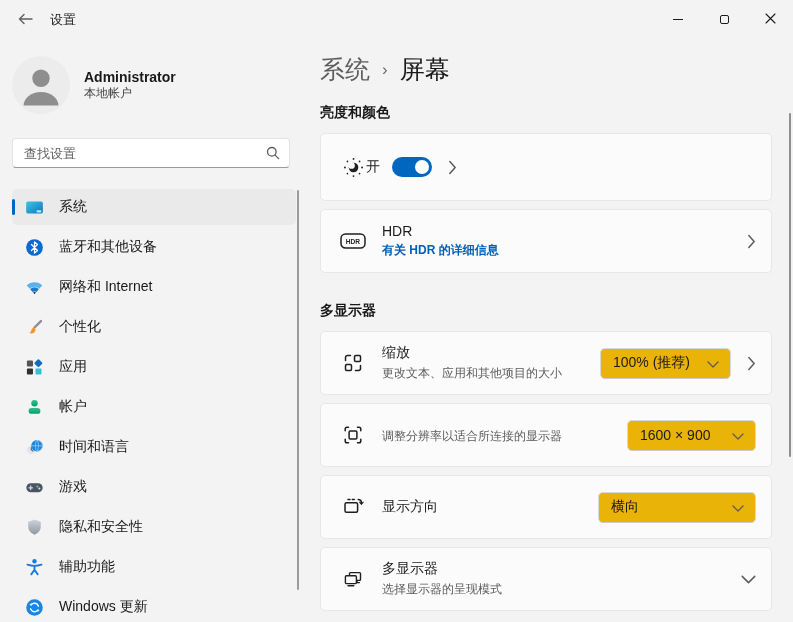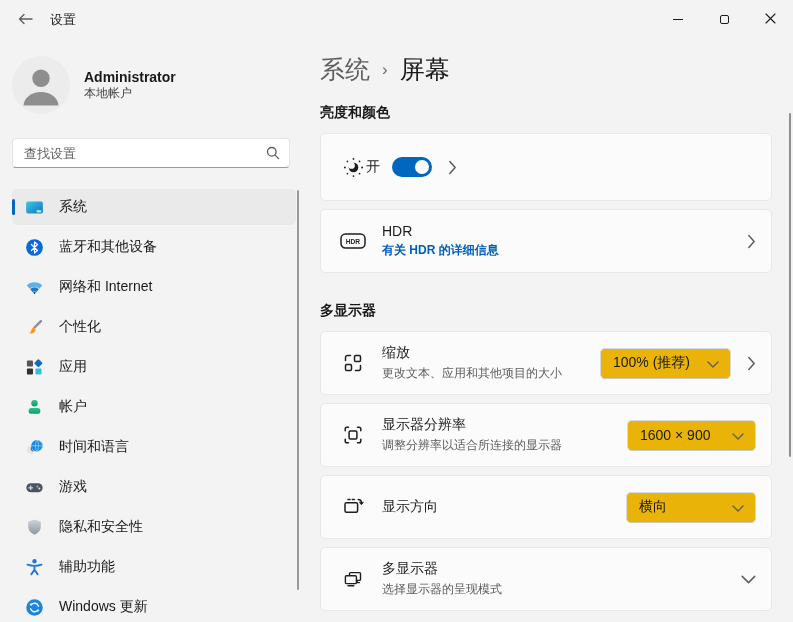--- a/index.html
+++ b/index.html
@@ -60,21 +60,21 @@
   .toggle-label{font-size:14px;margin-right:12px;}
   .toggle{position:relative;width:40px;height:20px;border-radius:10px;background:#0067c0;cursor:pointer;flex:none;}
   .toggle .knob{position:absolute;right:3px;top:3px;width:14px;height:14px;border-radius:50%;background:#fff;}
   .chev-right{margin-left:16px;display:flex;cursor:pointer;}
   .chev-down-exp{margin-left:auto;display:flex;cursor:pointer;}
   .dropdown{display:flex;align-items:center;justify-content:space-between;height:31px;
     border:1px solid #d9d9d9;border-bottom-color:#c9c9c9;background:#eab308;border-radius:5px;
     padding:0 11px 0 12px;font-size:14px;color:#1b1b1b;cursor:pointer;flex:none;}
   .dd-scale{width:131px;}
   .dd-res{width:129px;}
-  .dd-ori{width:130px;}
+  .dd-ori{width:158px;}
   .main-scroll{position:absolute;right:2px;top:113px;width:2px;height:344px;background:#909090;border-radius:1px;}
 </style>
 </head>
 <body>
 
 <div class="app">
 
   <div class="titlebar">
     <div class="back-btn">
       <span>
@@ -362,21 +362,20 @@
         <span class="ricon">
           <svg width="22" height="22" viewBox="0 0 22 22" fill="none" stroke="#1f1f1f" stroke-width="1.5" stroke-linecap="round">
               <path d="M6.5 3.2 H5 a1.8 1.8 0 0 0 -1.8 1.8 V6.8"></path>
               <path d="M3.2 15.2 v1.8 A1.8 1.8 0 0 0 5 18.8 h1.5"></path>
               <path d="M15.5 3.2 H17 a1.8 1.8 0 0 1 1.8 1.8 V6.8"></path>
               <path d="M18.8 15.2 v1.8 a1.8 1.8 0 0 1 -1.8 1.8 h-1.5"></path>
               <rect x="7.1" y="7.1" width="7.8" height="7.8" rx="1.2"></rect>
             </svg>
         </span>
         <div class="rtext">
-          <div class="rtitle">显示器分辨率</div>
           <div class="rsub">调整分辨率以适合所连接的显示器</div>
         </div>
         <div class="dropdown dd-res">
           <span>1600 × 900</span>
           <span>
             <svg width="12" height="7" viewBox="0 0 12 7" fill="none" stroke="#5c5c5c" stroke-width="1.3" stroke-linecap="round" stroke-linejoin="round">
                 <path d="M1 1 L6 6 L11 1"></path>
               </svg>
           </span>
         </div>

